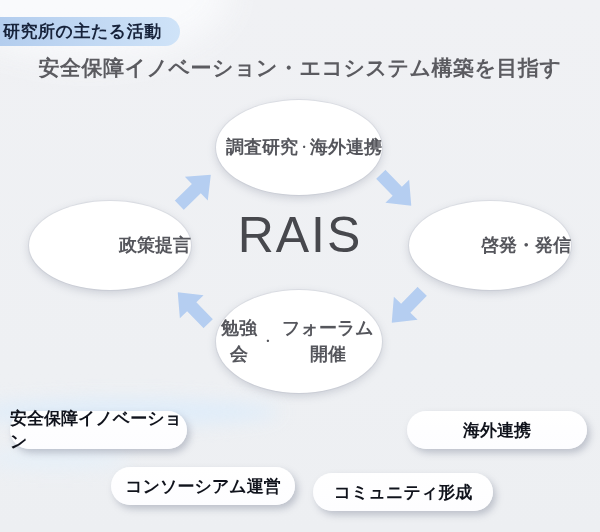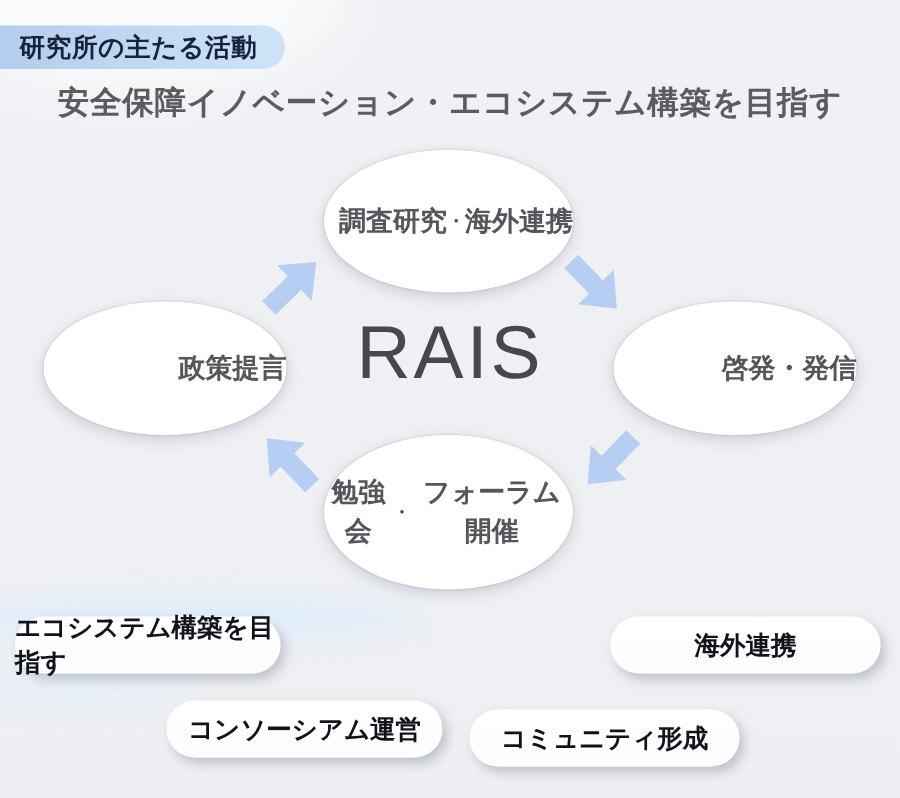--- a/index.html
+++ b/index.html
@@ -8,21 +8,21 @@
     background:linear-gradient(180deg,#f0f1f4 0%, #eef0f3 70%, #edeff2 100%);
     font-family:"Liberation Sans","DejaVu Sans",sans-serif;
   }
   .bg-blob { position:absolute; border-radius:50%; pointer-events:none; }
   .bg-top-left { left:-50px; top:-70px; width:280px; height:130px; background:#fafbfd; filter:blur(16px); opacity:.9; }
   .bg-blue-band { left:-30px; top:399px; width:310px; height:26px; background:#dcecfb; filter:blur(9px); opacity:.85; }
   .bg-blue-band2 { left:-20px; top:450px; width:150px; height:18px; background:#e2f0fc; filter:blur(9px); opacity:.7; }
 
   .badge {
     position:absolute; left:0; top:17px; height:29px;
-    display:flex; align-items:center; padding:0 18px 0 13px;
+    display:flex; align-items:center; padding:0 18px 0 3px;
     background:linear-gradient(90deg,#b3cdee 0%,#cfe3f8 100%);
     border-radius:0 15px 15px 0;
     font-size:17px; font-weight:700; color:#17233b; letter-spacing:.5px;
   }
 
   .title {
     position:absolute; top:54px; left:0; width:100%; margin:0;
     text-align:center; font-size:21px; font-weight:700; color:#5b5b60;
     letter-spacing:.5px;
   }
@@ -106,18 +106,18 @@
   <svg class="arrow arrow-se" viewBox="0 0 48 40">
     <polygon points="0,13 26,13 26,2 48,20 26,38 26,27 0,27"></polygon>
   </svg>
   <svg class="arrow arrow-sw" viewBox="0 0 48 40">
     <polygon points="0,13 26,13 26,2 48,20 26,38 26,27 0,27"></polygon>
   </svg>
   <svg class="arrow arrow-nw" viewBox="0 0 48 40">
     <polygon points="0,13 26,13 26,2 48,20 26,38 26,27 0,27"></polygon>
   </svg>
 
-  <div class="pill pill-1">エコシステム構築を目指す</div>
+  <div class="pill pill-1">安全保障イノベーション</div>
   <div class="pill pill-3">海外連携</div>
   <div class="pill pill-4">コンソーシアム運営</div>
   <div class="pill pill-5">コミュニティ形成</div>
 
 </div>
 
 </body></html>

